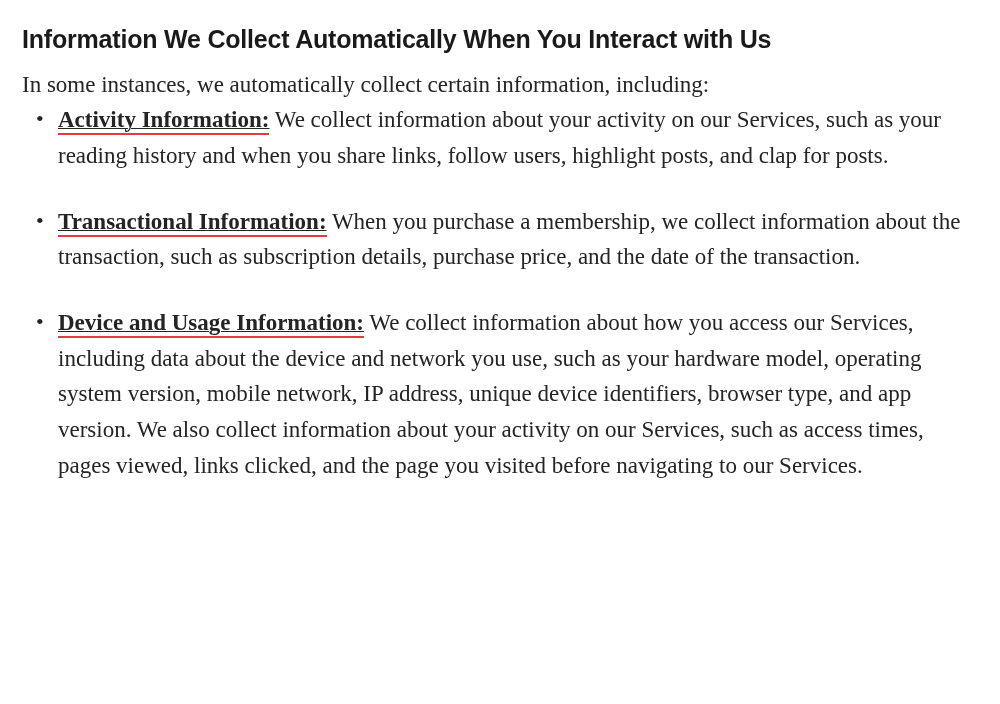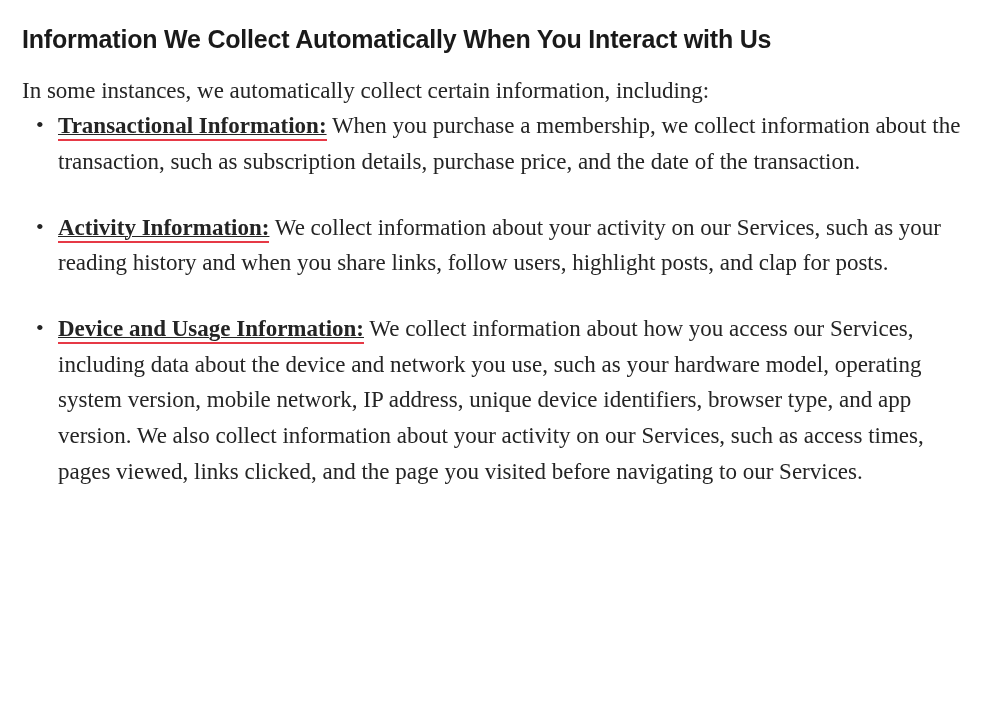--- a/index.html
+++ b/index.html
@@ -14,21 +14,21 @@
       padding: 20px 22px;
       width: 1000px;
       font-size: 23px;
       line-height: 1.55;
     }
     h2 {
       font-family: -apple-system, BlinkMacSystemFont, 'Segoe UI', Helvetica, Arial, sans-serif;
       font-weight: 700;
       font-size: 25px;
       color: #1a1a1a;
-      margin-bottom: 14px;
+      margin-bottom: 8px;
       letter-spacing: -0.2px;
     }
     .intro {
       color: #242424;
     }
     ul {
       list-style: none;
       padding-left: 36px;
     }
     li {
@@ -58,21 +58,21 @@
   </style>
 </head>
 <body>
 
 <h2>Information We Collect Automatically When You Interact with Us</h2>
 
 <p class="intro">In some instances, we automatically collect certain information, including:</p>
 
 <ul>
   <li>
-    <span class="term red-underline">Transactional Information:</span><span> When you purchase a membership, we collect information about the transaction, such as subscription details, purchase price, and the date of the transaction.</span>
+    <span class="term red-underline">Activity Information:</span><span> We collect information about your activity on our Services, such as your reading history and when you share links, follow users, highlight posts, and clap for posts.</span>
   </li>
   <li>
-    <span class="term red-underline">Activity Information:</span><span> We collect information about your activity on our Services, such as your reading history and when you share links, follow users, highlight posts, and clap for posts.</span>
+    <span class="term red-underline">Transactional Information:</span><span> When you purchase a membership, we collect information about the transaction, such as subscription details, purchase price, and the date of the transaction.</span>
   </li>
   <li>
     <span class="term red-underline">Device and Usage Information:</span><span> We collect information about how you access our Services, including data about the device and network you use, such as your hardware model, operating system version, mobile network, IP address, unique device identifiers, browser type, and app version. We also collect information about your activity on our Services, such as access times, pages viewed, links clicked, and the page you visited before navigating to our Services.</span>
   </li>
 </ul>
 
 </body></html>

